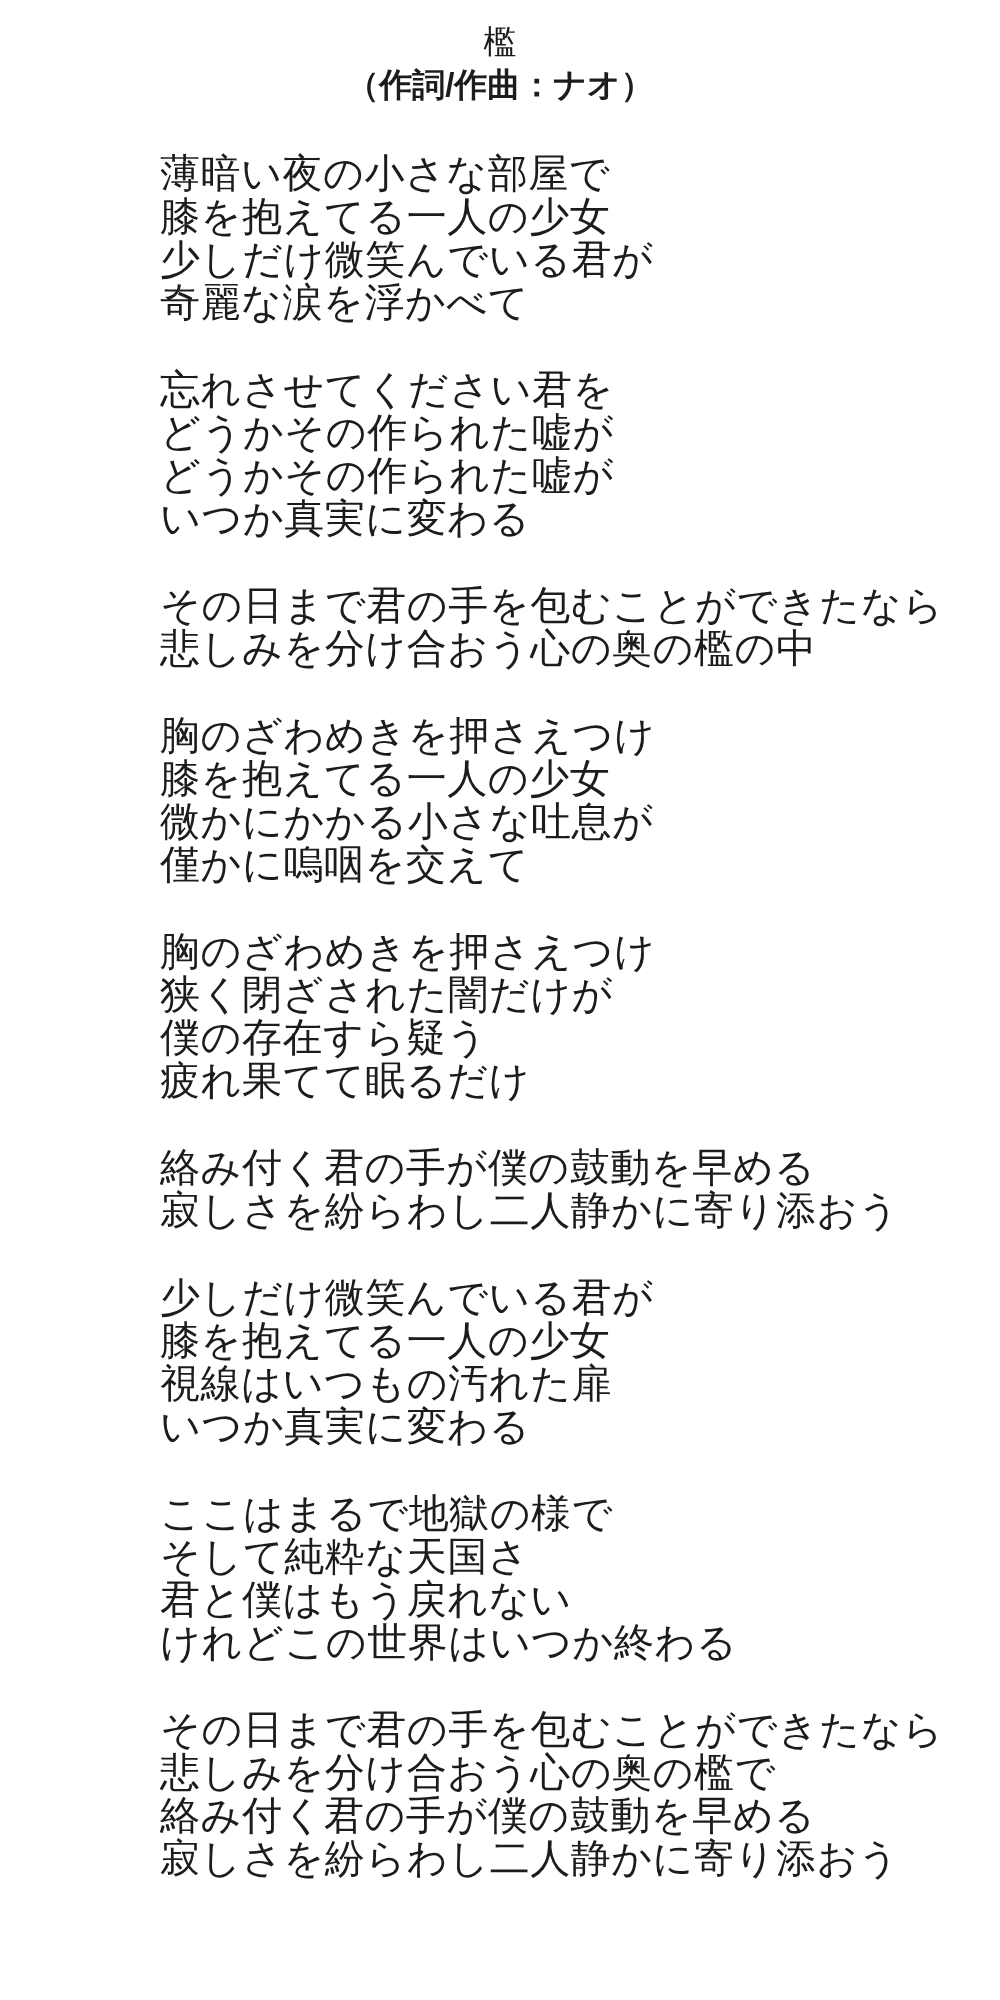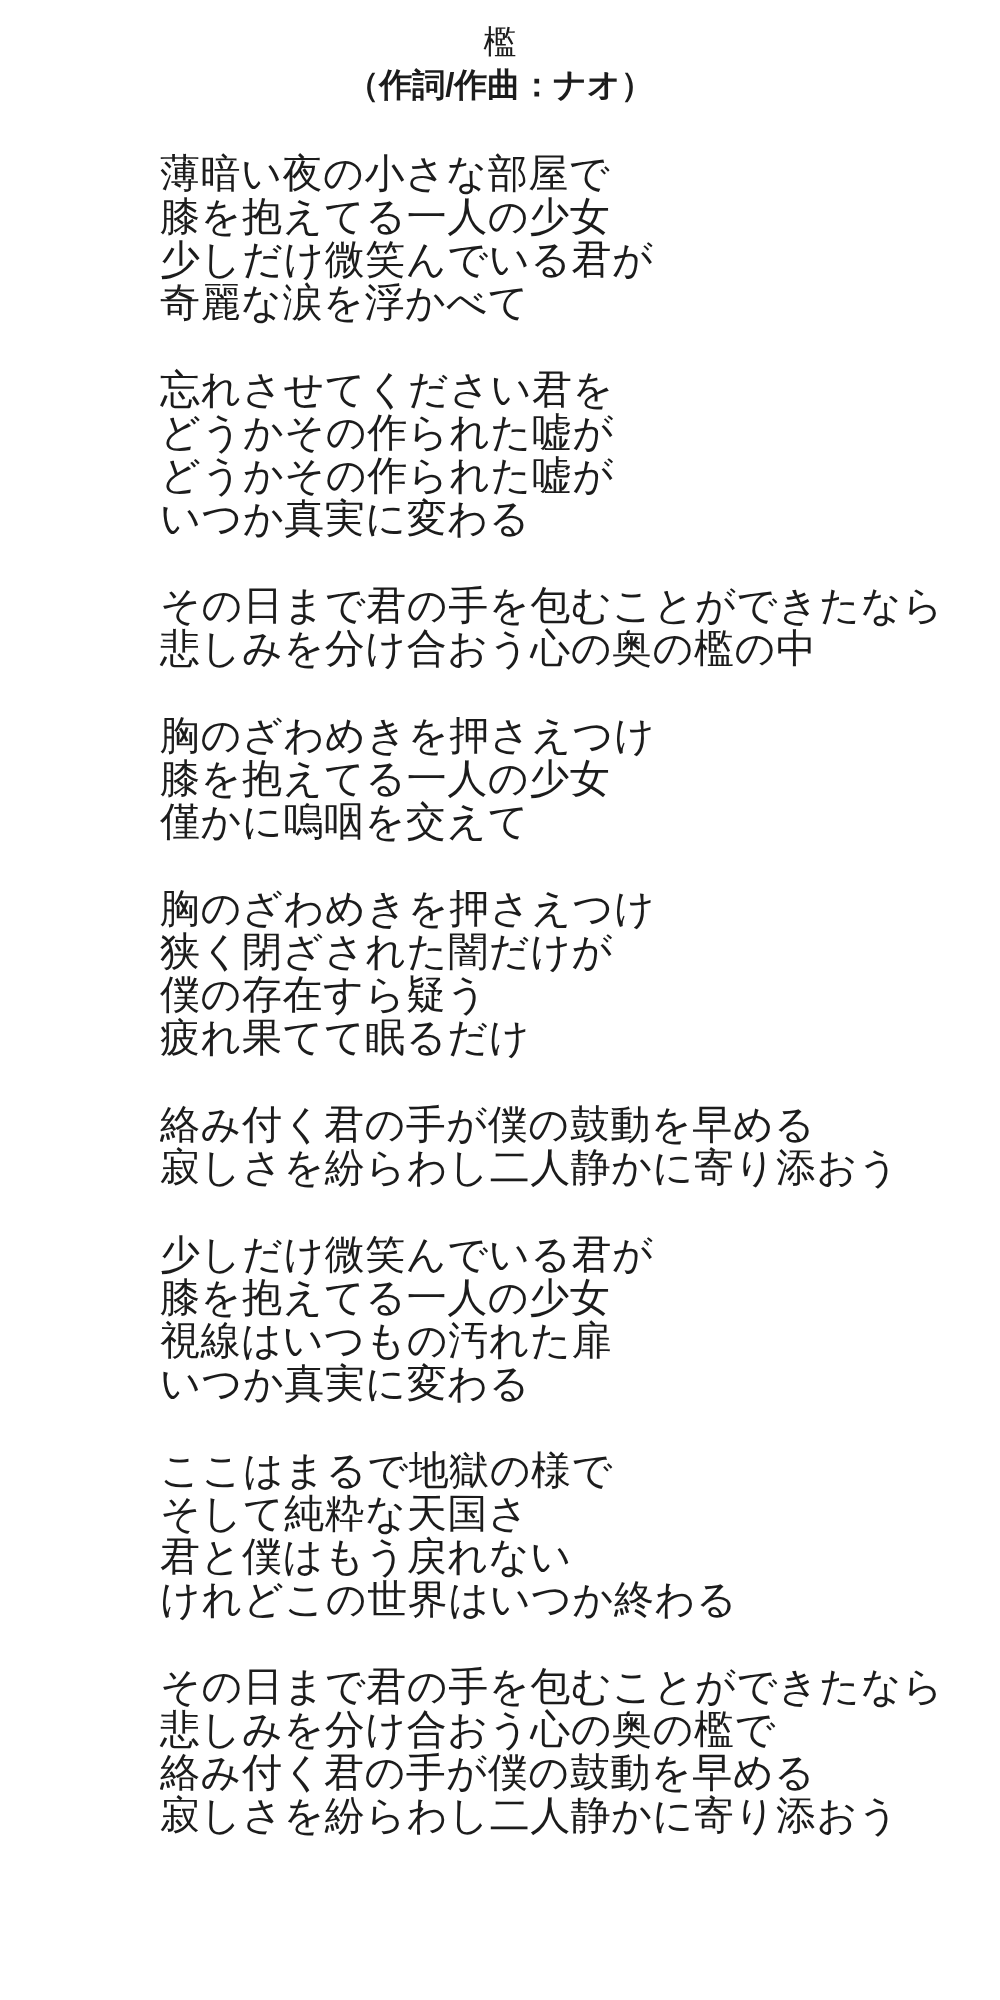--- a/index.html
+++ b/index.html
@@ -75,20 +75,21 @@
     </section>
 
     <section class="verse">
       <div class="line">その日まで君の手を包むことができたなら</div>
       <div class="line">悲しみを分け合おう心の奥の檻の中</div>
     </section>
 
     <section class="verse">
       <div class="line">胸のざわめきを押さえつけ</div>
       <div class="line">膝を抱えてる一人の少女</div>
+      <div class="line">微かにかかる小さな吐息が</div>
       <div class="line">僅かに嗚咽を交えて</div>
     </section>
 
     <section class="verse">
       <div class="line">胸のざわめきを押さえつけ</div>
       <div class="line">狭く閉ざされた闇だけが</div>
       <div class="line">僕の存在すら疑う</div>
       <div class="line">疲れ果てて眠るだけ</div>
     </section>
 

